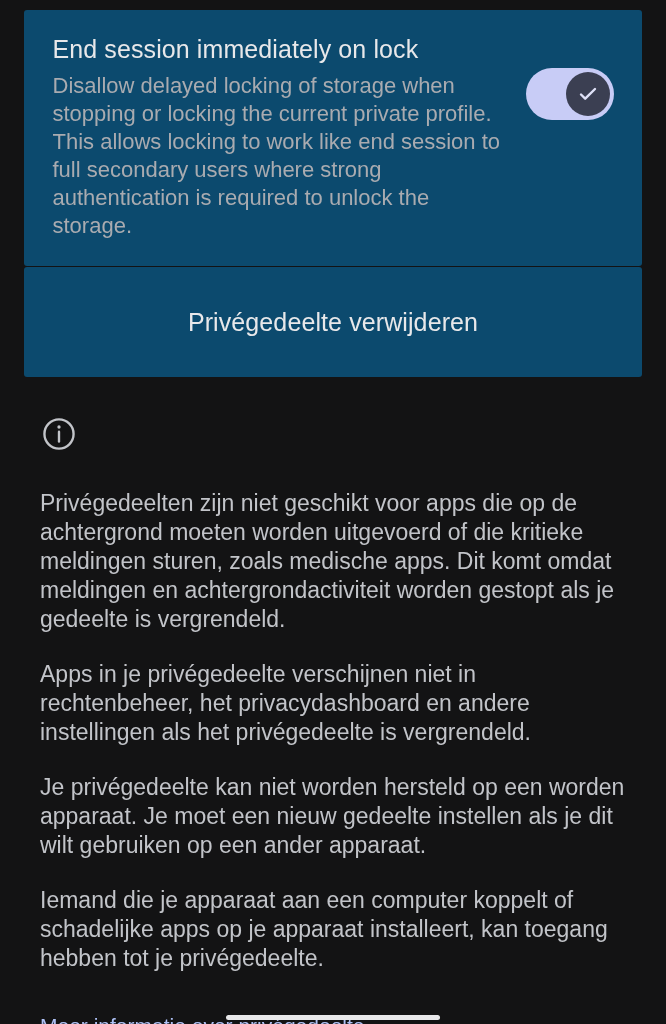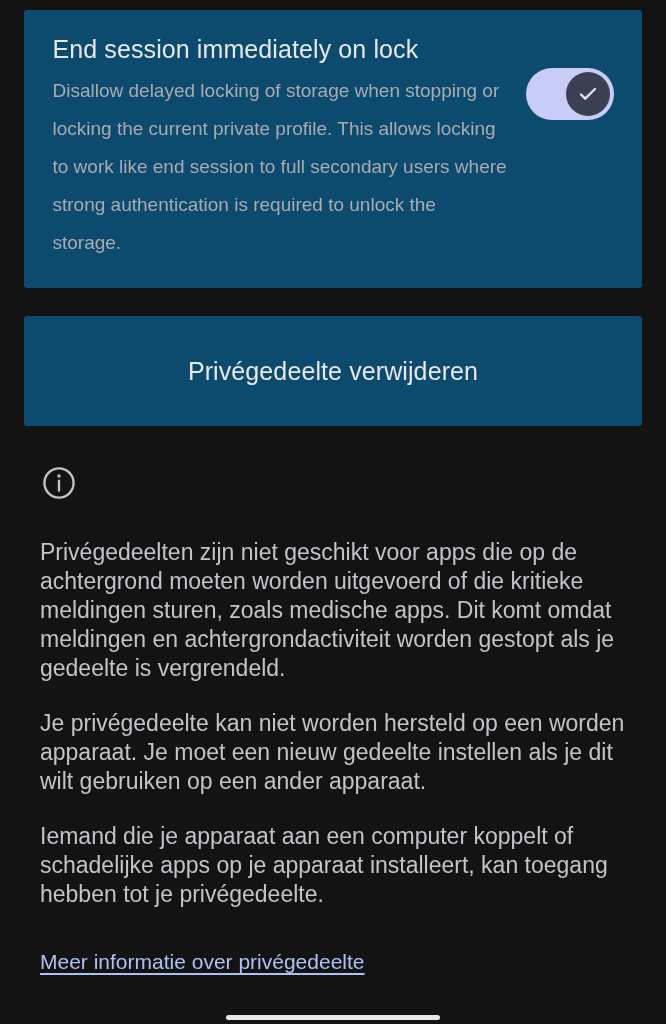--- a/index.html
+++ b/index.html
@@ -32,22 +32,22 @@
   .pref-text { flex: 1 1 auto; max-width: 455px; }
   .pref-title {
     color: #e8e8ea;
     font-size: 25px;
     line-height: 30px;
     letter-spacing: 0.1px;
     margin-bottom: 8px;
   }
   .pref-summary {
     color: #a9abb0;
-    font-size: 19px;
-    line-height: 38px;
+    font-size: 22px;
+    line-height: 28px;
   }
   .switch-wrap {
     flex: 0 0 auto;
     display: flex;
     align-items: center;
     height: 120px;
   }
   .switch {
     width: 88px;
     height: 52px;
@@ -64,21 +64,21 @@
     border-radius: 50%;
     background: #3b3f52;
     display: flex;
     align-items: center;
     justify-content: center;
   }
   .switch .knob svg { display: block; }
 
   
   .card.action {
-    margin-top: 28px;
+    margin-top: 1px;
     min-height: 110px;
     align-items: center;
     padding: 18px 26px;
   }
   .action-label {
     color: #e8e8ea;
     font-size: 25px;
     line-height: 30px;
     letter-spacing: 0.1px;
   }
@@ -158,20 +158,21 @@
     <div class="info-icon">
       <svg width="38" height="38" viewBox="0 0 24 24" aria-hidden="true">
         <circle cx="12" cy="12" r="9.2" fill="none" stroke="#c2c4c9" stroke-width="1.5"></circle>
         <circle cx="12" cy="7.6" r="1.05" fill="#c2c4c9"></circle>
         <path d="M12 10.6v6.1" fill="none" stroke="#c2c4c9" stroke-width="1.5" stroke-linecap="round"></path>
       </svg>
     </div>
 
     <div class="info-body">
       <p class="info-para">Privégedeelten zijn niet geschikt voor apps die op de achtergrond moeten worden uitgevoerd of die kritieke meldingen sturen, zoals medische apps. Dit komt omdat meldingen en achtergrondactiviteit worden gestopt als je gedeelte is vergrendeld.</p>
+      <p class="info-para">Apps in je privégedeelte verschijnen niet in rechtenbeheer, het privacydashboard en andere instellingen als het privégedeelte is vergrendeld.</p>
       <p class="info-para">Je privégedeelte kan niet worden hersteld op een worden apparaat. Je moet een nieuw gedeelte instellen als je dit wilt gebruiken op een ander apparaat.</p>
       <p class="info-para">Iemand die je apparaat aan een computer koppelt of schadelijke apps op je apparaat installeert, kan toegang hebben tot je privégedeelte.</p>
       <a class="info-link" href="#">Meer informatie over privégedeelte</a>
     </div>
   </div>
 
   <div class="nav-bar">
     <div class="nav-handle"></div>
   </div>
 

